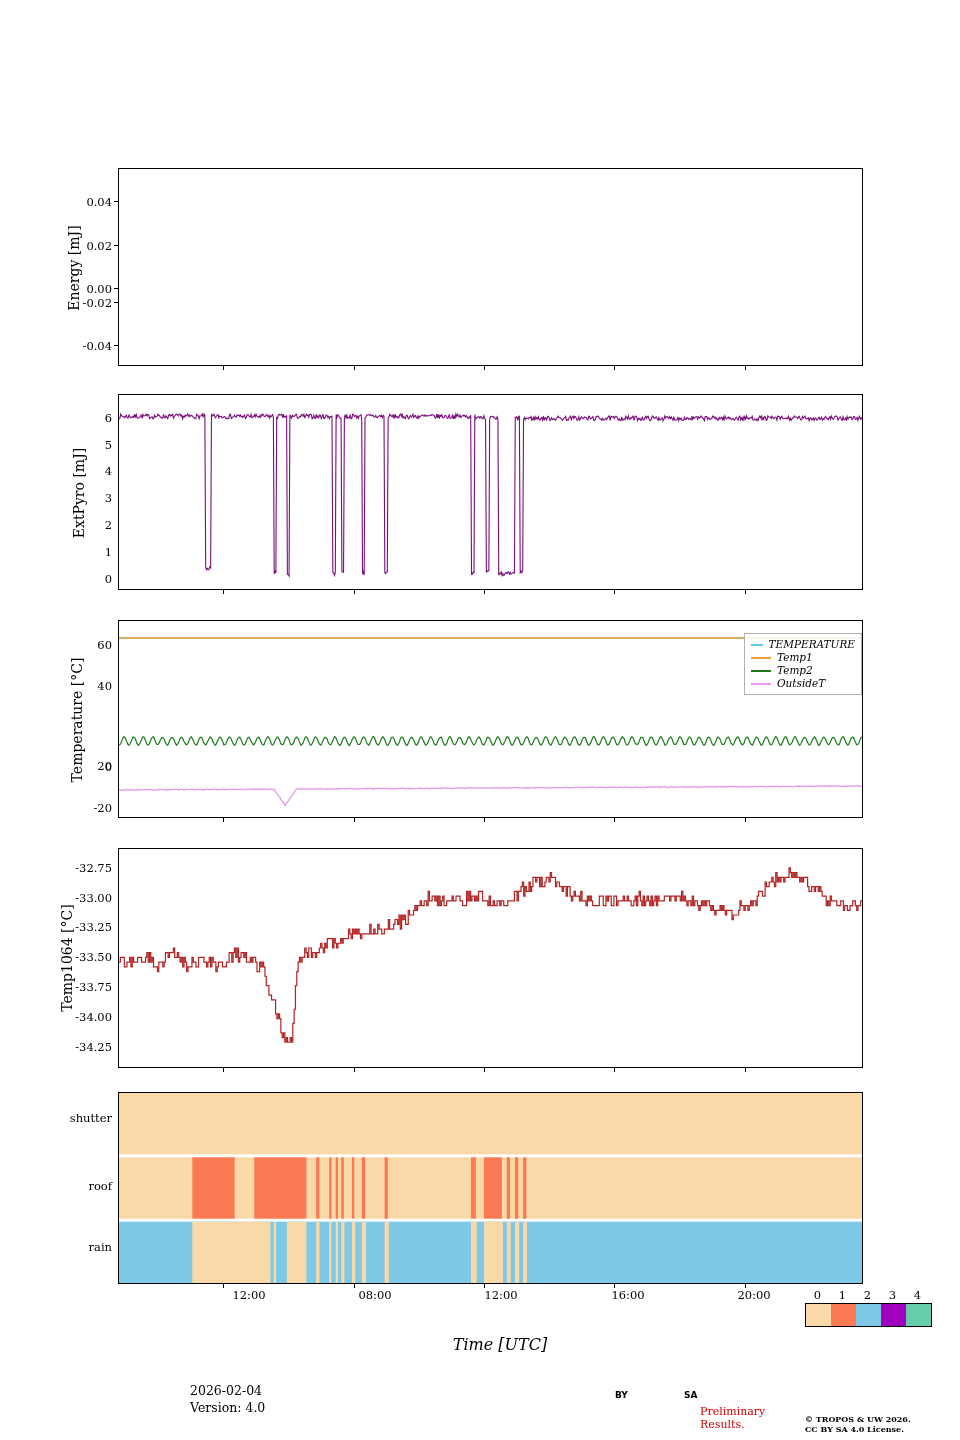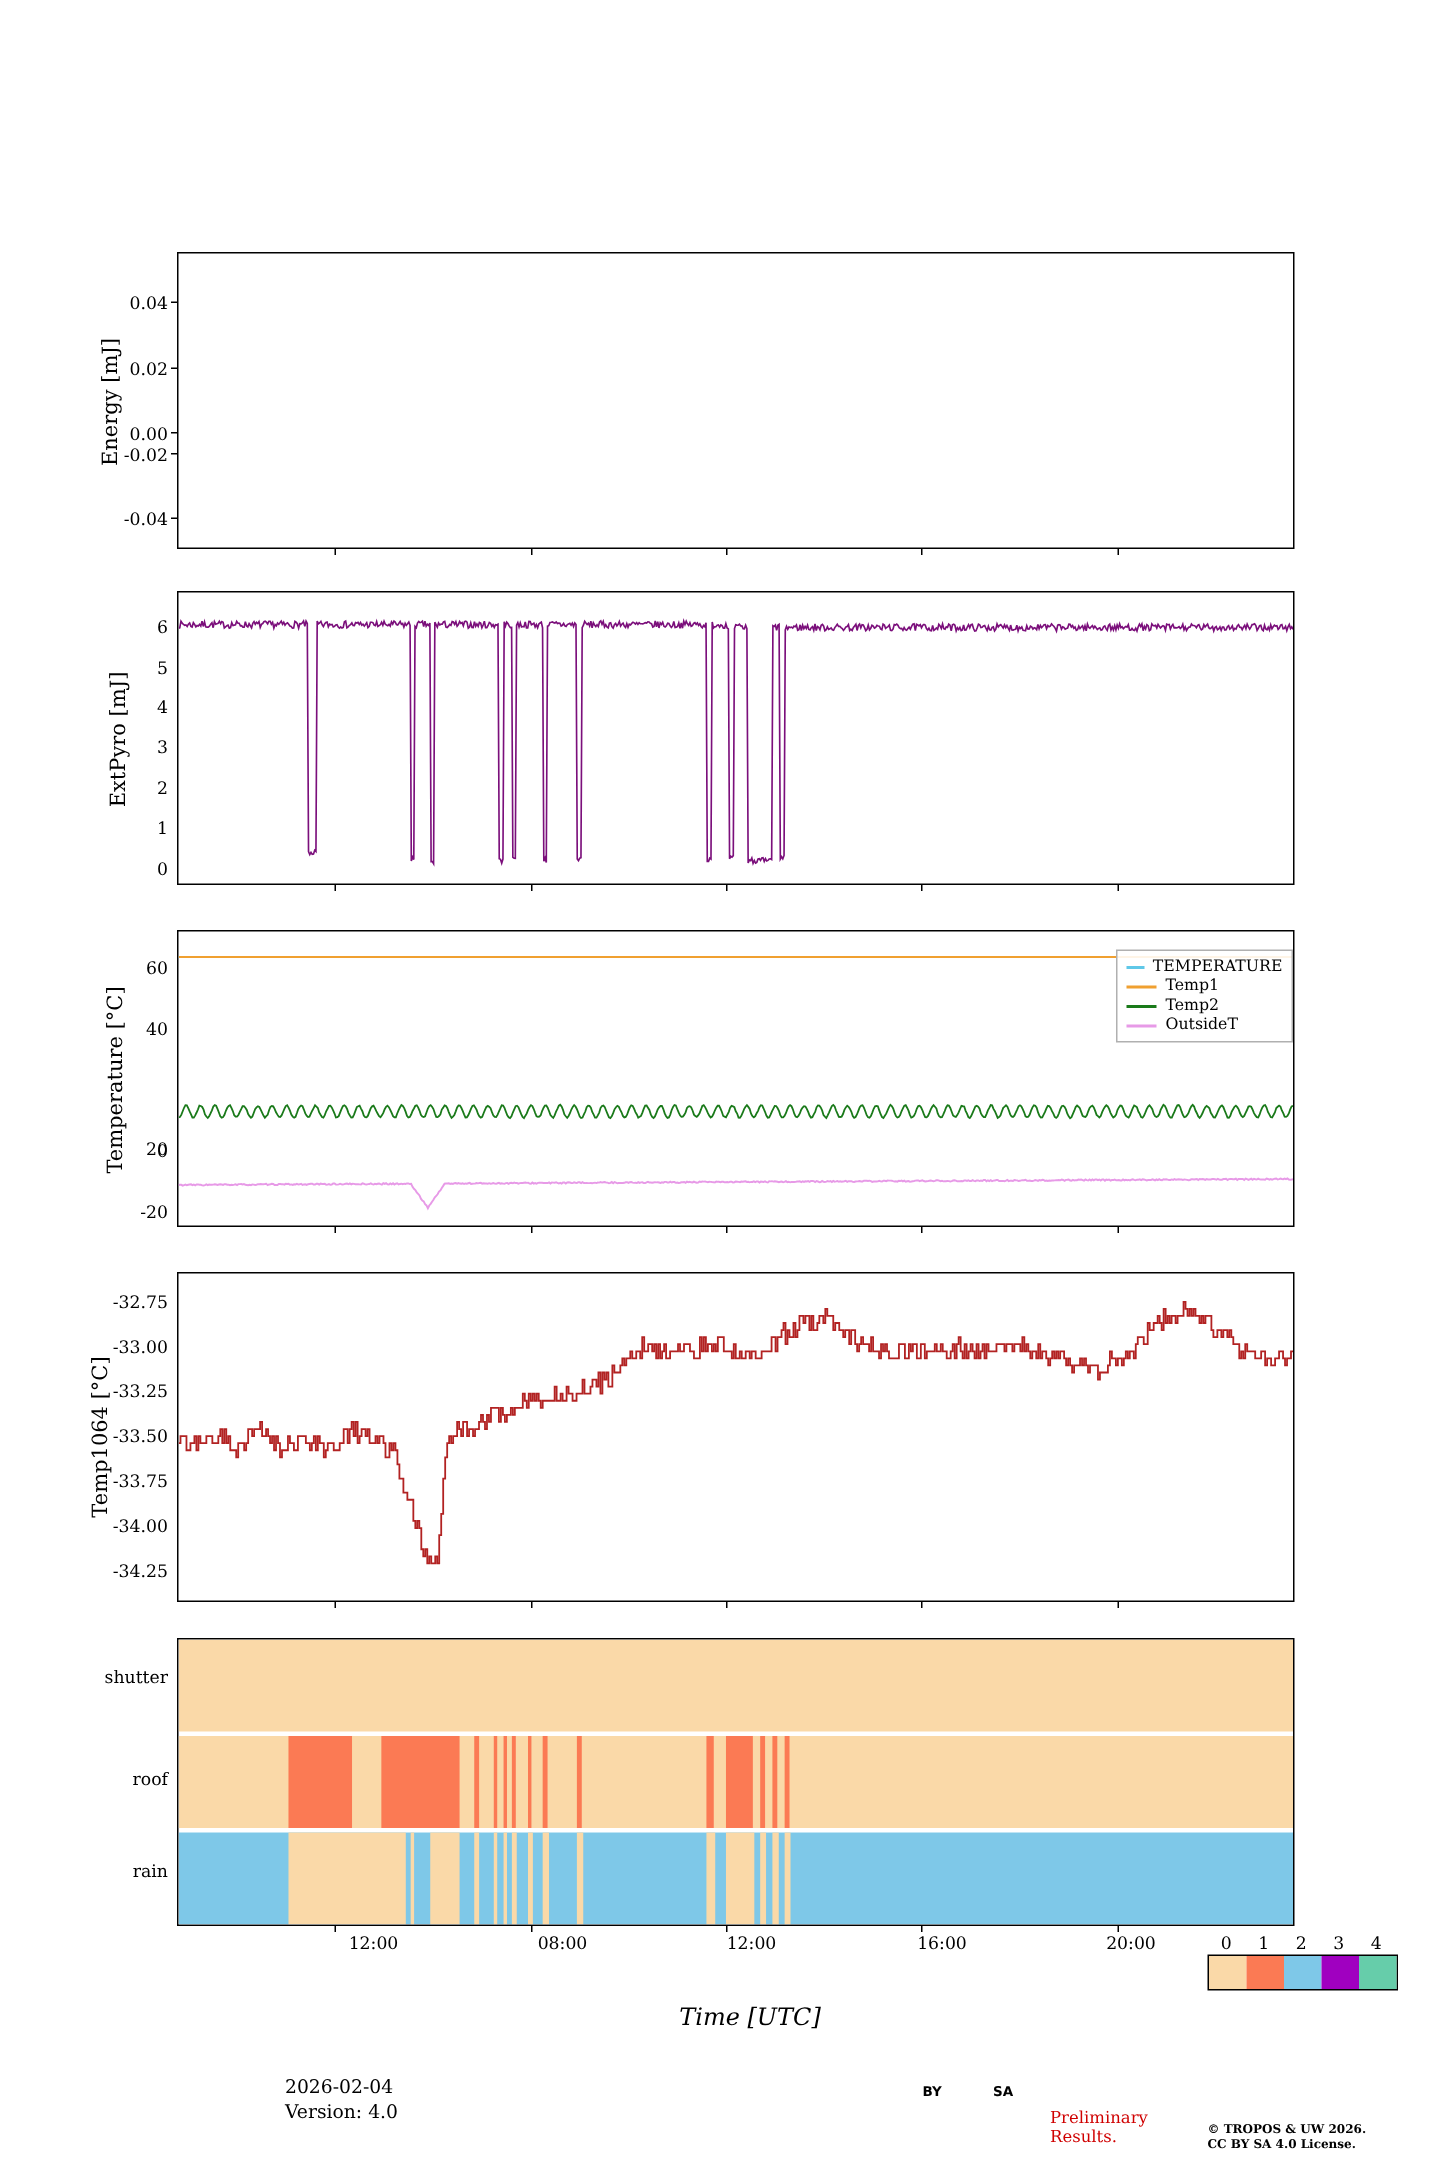--- a/index.html
+++ b/index.html
@@ -40,21 +40,21 @@
     font-family:"DejaVu Serif", serif;
   }
 
   .legend{
     position:absolute;border:0.8px solid #b0b0b0;background:rgba(255,255,255,0.88);
     padding:4px 6px 4px 6px;box-sizing:border-box;
     font-size:10.5px;font-family:"DejaVu Serif", serif;
   }
   .legend-row{display:flex;align-items:center;height:13px;}
   .legend-line{width:20px;height:2px;margin-right:6px;display:inline-block;}
-  .legend-label{color:#000;line-height:13px;}
+  .legend-label{color:#000;line-height:13px;font-style:italic;}
 
   .statelabel{
     position:absolute;text-align:right;font-size:11.5px;color:#000;
     font-family:"DejaVu Serif", serif;
   }
 
   .cbar{position:absolute;display:flex;border:0.8px solid #000;box-sizing:border-box;}
   .cbar-cell{width:25px;height:22px;}
   .cbar-ticks{position:absolute;display:flex;}
   .cbar-tick{width:25px;text-align:center;font-size:11.5px;font-family:"DejaVu Serif", serif;color:#000;}
@@ -219,21 +219,21 @@
       <div class="cbar-cell" style="background: rgb(160, 0, 192);"></div>
       <div class="cbar-cell" style="background: rgb(102, 205, 170);"></div>
     </div>
 
   <div class="footer-date">
     <div>2026-02-04</div>
     <div>Version: 4.0</div>
   </div>
 
   <div style="position:absolute;left:615px;top:1390px;font-size:9px;font-weight:bold;font-family:'DejaVu Sans',sans-serif;color:#000;">BY</div>
-  <div style="position:absolute;left:662px;top:1390px;font-size:9px;font-weight:bold;font-family:'DejaVu Sans',sans-serif;color:#000;">SA</div>
+  <div style="position:absolute;left:684px;top:1390px;font-size:9px;font-weight:bold;font-family:'DejaVu Sans',sans-serif;color:#000;">SA</div>
 
   <div class="prelim">
     <div>Preliminary</div>
     <div>Results.</div>
   </div>
 
   <div class="copy">
     <div>© TROPOS &amp; UW 2026.</div>
     <div>CC BY SA 4.0 License.</div>
   </div>

